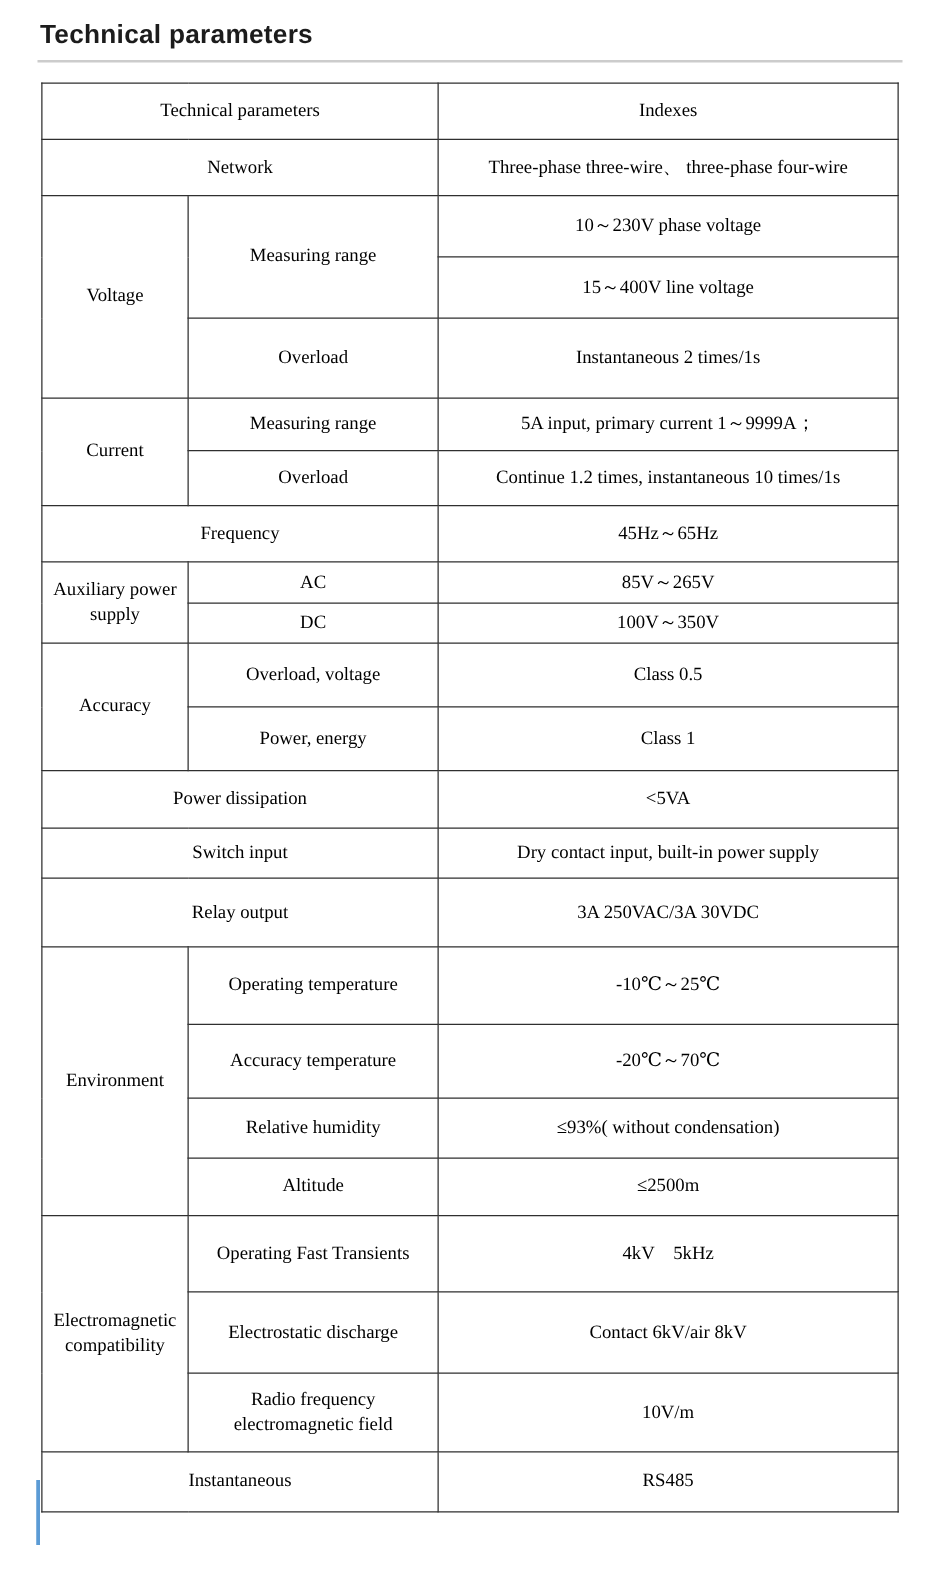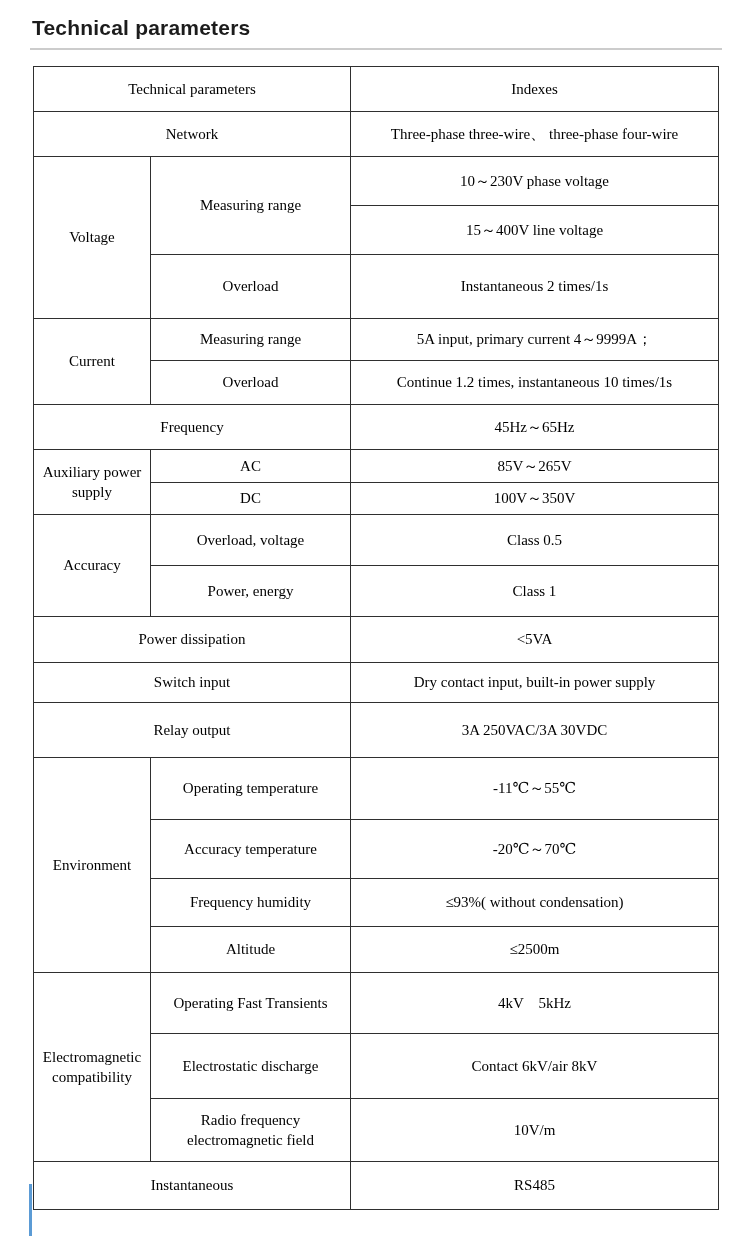--- a/index.html
+++ b/index.html
@@ -91,21 +91,21 @@
       <td>15～400V line voltage</td>
     </tr>
     <tr style="height:64px">
       <td>Overload</td>
       <td>Instantaneous 2 times/1s</td>
     </tr>
 
     <tr style="height:42px">
       <td rowspan="2">Current</td>
       <td>Measuring range</td>
-      <td>5A input, primary current 4～9999A；</td>
+      <td>5A input, primary current 1～9999A；</td>
     </tr>
     <tr style="height:44px">
       <td>Overload</td>
       <td>Continue 1.2 times, instantaneous 10 times/1s</td>
     </tr>
 
     <tr style="height:45px">
       <td colspan="2">Frequency</td>
       <td>45Hz～65Hz</td>
     </tr>
@@ -141,28 +141,28 @@
     </tr>
 
     <tr style="height:55px">
       <td colspan="2">Relay output</td>
       <td>3A 250VAC/3A 30VDC</td>
     </tr>
 
     <tr style="height:62px">
       <td rowspan="4">Environment</td>
       <td>Operating temperature</td>
-      <td>-11℃～55℃</td>
+      <td>-10℃～25℃</td>
     </tr>
     <tr style="height:59px">
       <td>Accuracy temperature</td>
       <td>-20℃～70℃</td>
     </tr>
     <tr style="height:48px">
-      <td>Frequency humidity</td>
+      <td>Relative humidity</td>
       <td>≤93%( without condensation)</td>
     </tr>
     <tr style="height:46px">
       <td>Altitude</td>
       <td>≤2500m</td>
     </tr>
 
     <tr style="height:61px">
       <td rowspan="3">Electromagnetic compatibility</td>
       <td>Operating Fast Transients</td>

